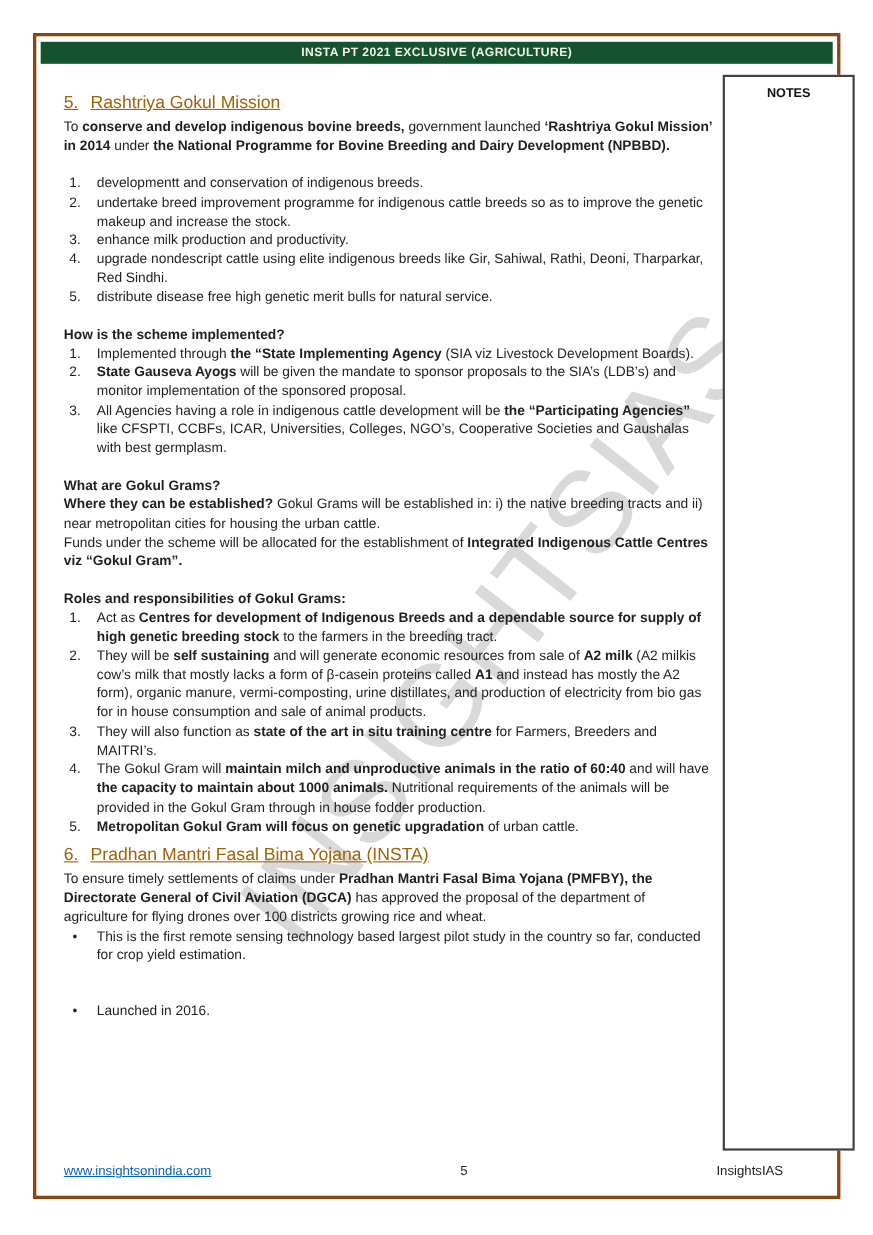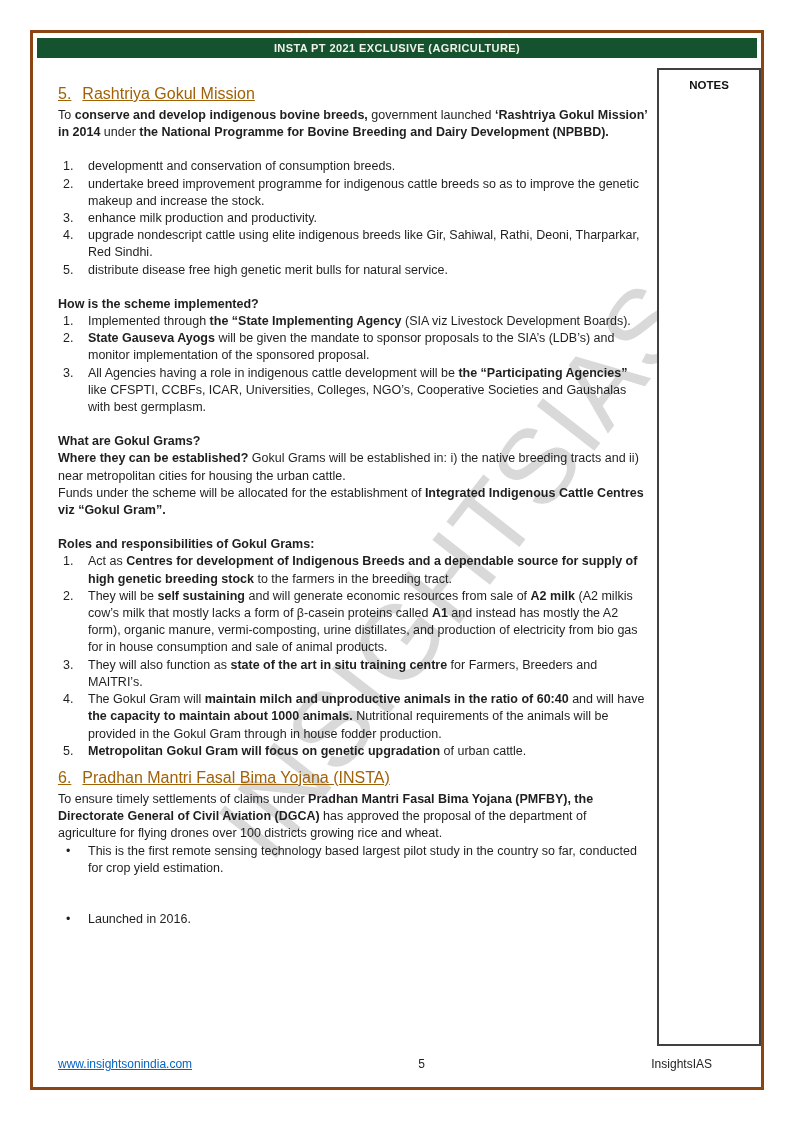--- a/index.html
+++ b/index.html
@@ -16,21 +16,21 @@
     background:#14532d; color:#F2F1EC; font-size:11px; font-weight:bold;
     display:flex; align-items:center; justify-content:center;
     letter-spacing:0.4px; z-index:3;
   }
   .watermark {
     position:absolute; left:455px; top:570px; z-index:1;
     transform:translate(-50%,-50%) rotate(-52deg);
     font-size:106px; color:#D9D9D9; white-space:nowrap; letter-spacing:2px;
   }
   .notes-box {
-    position:absolute; left:657px; top:68px; width:104px; height:978px;
+    position:absolute; left:657px; top:68px; width:120px; height:978px;
     background:#ffffff; border:2px solid #404040; box-sizing:border-box;
     z-index:2; text-align:center;
   }
   .notes-label { font-weight:bold; font-size:11.5px; margin-top:9px; color:#111; }
   .content {
     position:absolute; left:58px; top:76px; width:590px; z-index:2;
     font-size:12.5px; line-height:17.2px; color:#1f1f1f;
   }
   .sec-heading {
     color:#a16207; font-size:16px; font-weight:normal; margin:8px 0 3px 0;
@@ -67,21 +67,21 @@
 <div class="notes-box">
   <div class="notes-label">NOTES</div>
 </div>
 
 <div class="content">
     <div class="sec-heading"><span class="num">5.</span><span class="ttl">Rashtriya Gokul Mission</span></div>
     <div class="para"><span>To </span><span class="b">conserve and develop indigenous bovine breeds,</span><span> government launched </span><span class="b">‘Rashtriya Gokul Mission’ in 2014</span><span> under </span><span class="b">the National Programme for Bovine Breeding and Dairy Development (NPBBD).</span></div>
     <div class="spacer"></div>
     <div class="li">
       <span class="marker">1.</span>
-      <span class="txt"><span>developmentt and conservation of consumption breeds.</span></span>
+      <span class="txt"><span>developmentt and conservation of indigenous breeds.</span></span>
     </div>
     <div class="li">
       <span class="marker">2.</span>
       <span class="txt"><span>undertake breed improvement programme for indigenous cattle breeds so as to improve the genetic makeup and increase the stock.</span></span>
     </div>
     <div class="li">
       <span class="marker">3.</span>
       <span class="txt"><span>enhance milk production and productivity.</span></span>
     </div>
     <div class="li">

